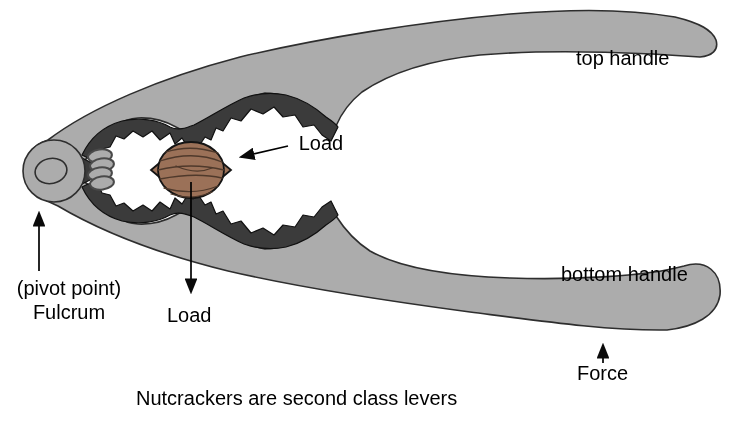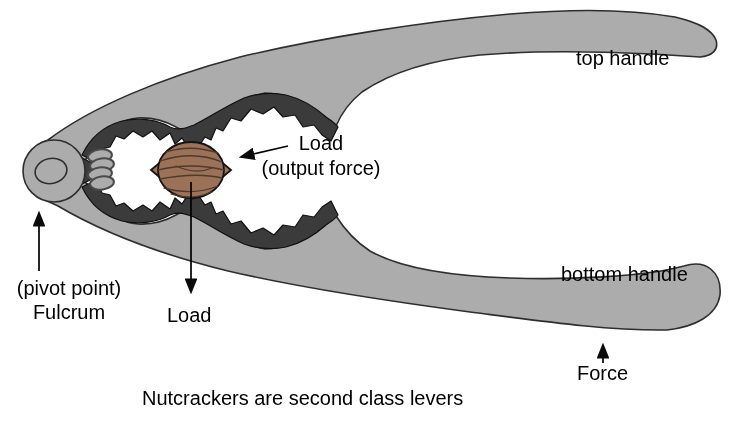--- a/index.html
+++ b/index.html
@@ -17,21 +17,21 @@
     font-size:20px;
     line-height:24px;
     white-space:nowrap;
   }
   .lbl-top-handle{left:576px;top:46px;}
   .lbl-load-output{left:251px;top:131px;width:140px;text-align:center;white-space:normal;line-height:25px;}
   .lbl-fulcrum{left:2px;top:276px;width:134px;text-align:center;white-space:normal;}
   .lbl-load-bottom{left:167px;top:303px;}
   .lbl-bottom-handle{left:561px;top:262px;}
   .lbl-force{left:577px;top:361px;}
-  .lbl-caption{left:136px;top:386px;margin-left:6px;}
+  .lbl-caption{left:136px;top:386px;}
 
   .body-fill{fill:var(--c-body,#acacac);stroke:var(--c-outline,#2e2e2e);stroke-width:1.6;stroke-linejoin:round;}
   .jaw{fill:var(--c-jaw,#3b3b3b);stroke:#101010;stroke-width:1.2;stroke-linejoin:round;}
   .spring-loop{fill:var(--c-body,#acacac);stroke:var(--c-spring,#4a4a4a);stroke-width:2;}
   .walnut-body{fill:var(--c-walnut,#9b7158);stroke:#141414;stroke-width:1.8;}
   .walnut-line{fill:none;stroke:var(--c-walnut_detail,#4f392b);stroke-width:1.3;stroke-linecap:round;}
   .arrow{stroke:var(--c-text,#000);stroke-width:1.7;fill:none;marker-end:url(#ah);}
 </style>
 </head>
 <body>
@@ -141,21 +141,20 @@
     <path class="arrow" d="M39,271 L39,213"></path>
     <path class="arrow" d="M191,182 L191,292"></path>
     <path class="arrow" d="M288,146 L241,157"></path>
     <path class="arrow" d="M603,363 L603,345"></path>
   </svg>
 
   <div class="lbl lbl-top-handle">top handle</div>
 
   <div class="lbl lbl-load-output">
     <div>Load</div>
-    <div>(output force)</div>
   </div>
 
   <div class="lbl lbl-fulcrum">
     <div>(pivot point)</div>
     <div>Fulcrum</div>
   </div>
 
   <div class="lbl lbl-load-bottom">Load</div>
 
   <div class="lbl lbl-bottom-handle">bottom handle</div>

